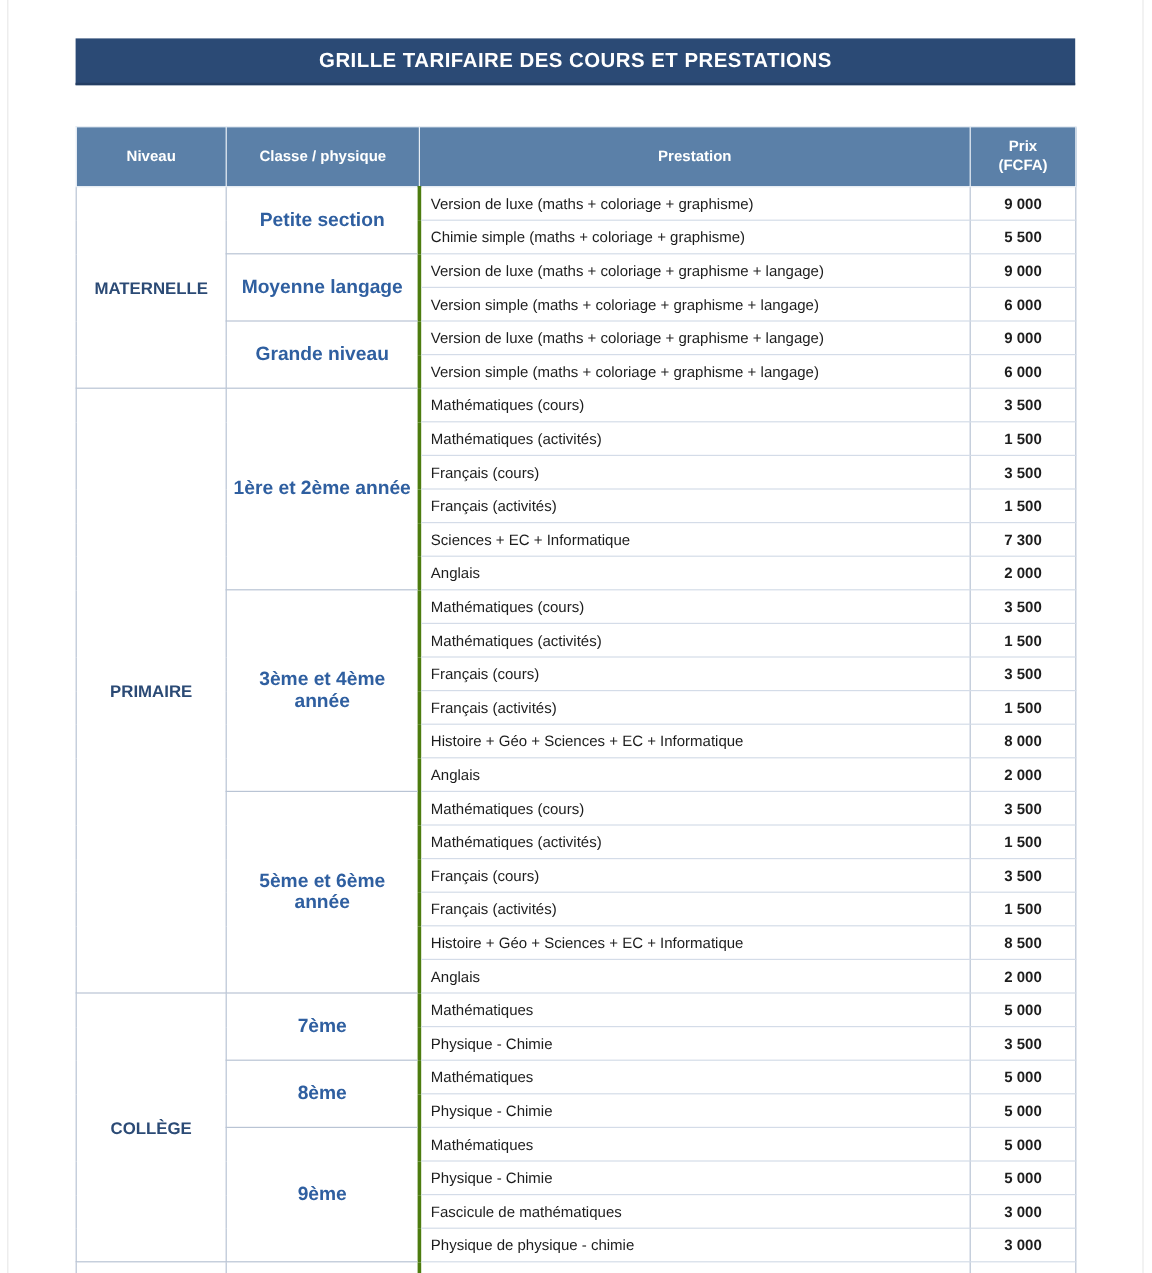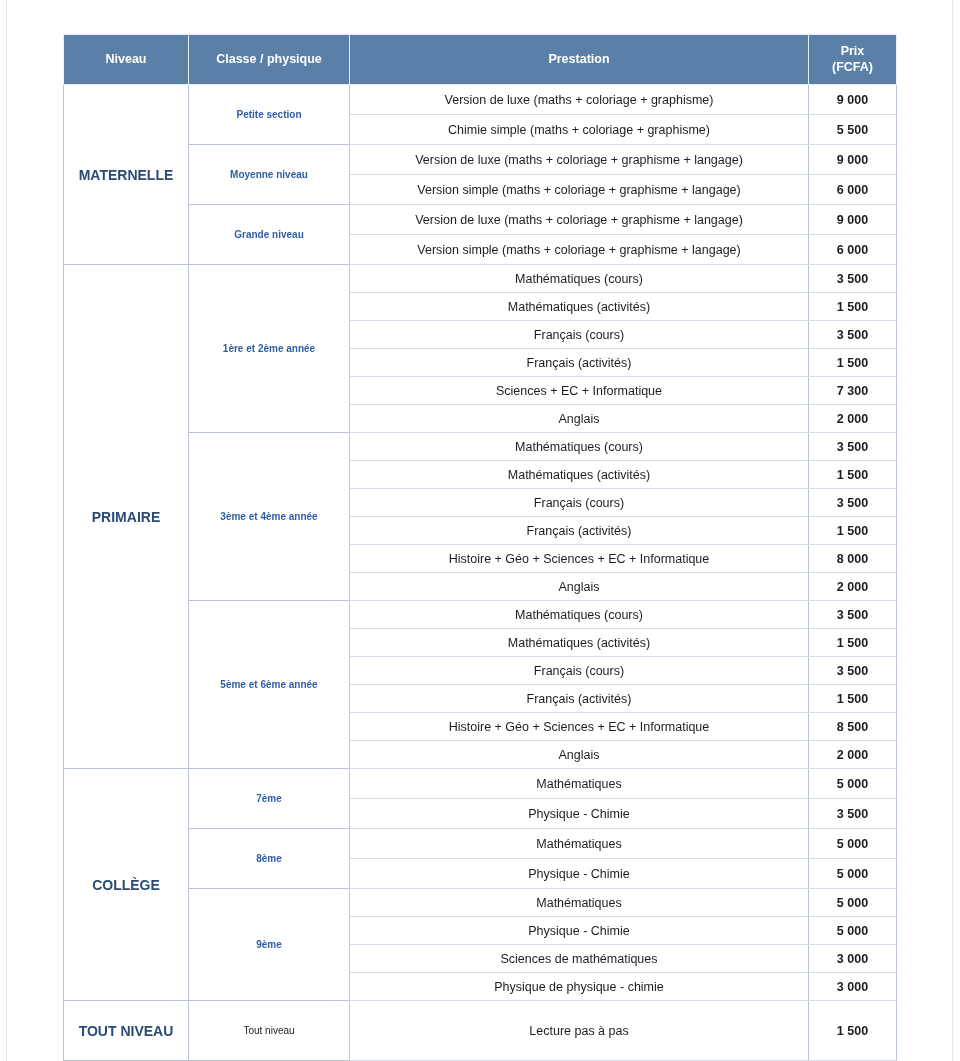--- a/index.html
+++ b/index.html
@@ -96,53 +96,56 @@
     border-left: 1px solid #b9c4d4;
     border-right: 1px solid #b9c4d4;
     border-top: 1px solid #b9c4d4;
     border-bottom: 1px solid #b9c4d4;
     padding: 16px 2px;
   }
   td.classe {
     text-align: center;
     color: #2f5fa0;
     font-weight: bold;
-    font-size: 10px;
+    font-size: 16px;
     border-left: 1px solid #b9c4d4;
     border-right: 1px solid #b9c4d4;
     border-top: 1px solid #b9c4d4;
     border-bottom: 1px solid #b9c4d4;
-    padding: 16px 2px;
+    padding: 0 2px;
   }
   td.classe.plain {
     color: #1d1d1d;
     font-weight: normal;
   }
   td.prestation {
-    text-align: center;
-    border-left: 1px solid #4d7c0f;
+    text-align: left;
+    border-left: 3px solid #4d7c0f;
     border-right: 1px solid #b9c4d4;
   }
   td.prix {
     text-align: center;
     font-weight: bold;
     font-size: 12.5px;
     border-left: 1px solid #b9c4d4;
     border-right: 1px solid #b9c4d4;
     margin-top: 20px;
   }
 </style>
 </head>
 <body>
 
 <div class="page-edge left"></div>
 <div class="page-edge right"></div>
 
 <div class="sheet">
 
+  <div class="title-bar">
+    <div class="title-text">GRILLE TARIFAIRE DES COURS ET PRESTATIONS</div>
+  </div>
 
   <table class="grille">
     <colgroup>
       <col class="c-niveau">
       <col class="c-classe">
       <col class="c-prestation">
       <col class="c-prix">
     </colgroup>
     <thead>
       <tr>
@@ -160,21 +163,21 @@
           <td class="niveau" rowspan="6">MATERNELLE</td>
           <td class="classe" rowspan="2">Petite section</td>
           <td class="prestation">Version de luxe (maths + coloriage + graphisme)</td>
           <td class="prix">9 000</td>
         </tr>
         <tr>
           <td class="prestation">Chimie simple (maths + coloriage + graphisme)</td>
           <td class="prix">5 500</td>
         </tr>
         <tr>
-          <td class="classe" rowspan="2">Moyenne niveau</td>
+          <td class="classe" rowspan="2">Moyenne langage</td>
           <td class="prestation">Version de luxe (maths + coloriage + graphisme + langage)</td>
           <td class="prix">9 000</td>
         </tr>
         <tr>
           <td class="prestation">Version simple (maths + coloriage + graphisme + langage)</td>
           <td class="prix">6 000</td>
         </tr>
         <tr>
           <td class="classe" rowspan="2">Grande niveau</td>
           <td class="prestation">Version de luxe (maths + coloriage + graphisme + langage)</td>
@@ -282,21 +285,21 @@
         <tr>
           <td class="classe" rowspan="4">9ème</td>
           <td class="prestation">Mathématiques</td>
           <td class="prix">5 000</td>
         </tr>
         <tr>
           <td class="prestation">Physique - Chimie</td>
           <td class="prix">5 000</td>
         </tr>
         <tr>
-          <td class="prestation">Sciences de mathématiques</td>
+          <td class="prestation">Fascicule de mathématiques</td>
           <td class="prix">3 000</td>
         </tr>
         <tr>
           <td class="prestation">Physique de physique - chimie</td>
           <td class="prix">3 000</td>
         </tr>
         <tr>
           <td class="niveau" rowspan="1">TOUT NIVEAU</td>
           <td class="classe plain" rowspan="1">Tout niveau</td>
           <td class="prestation">Lecture pas à pas</td>

